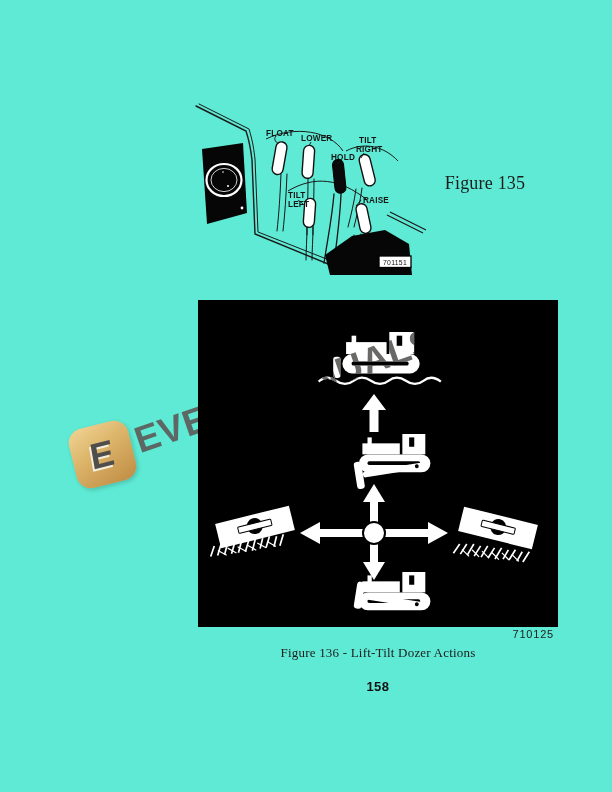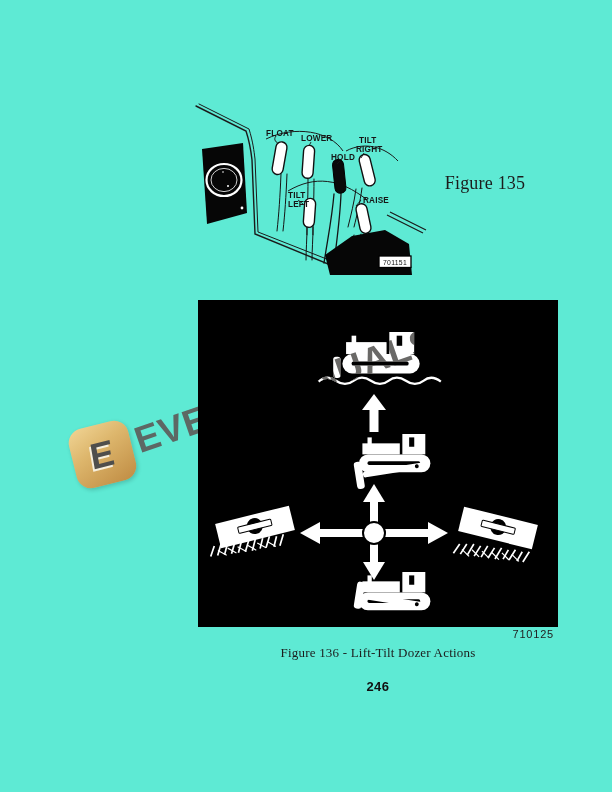--- a/index.html
+++ b/index.html
@@ -225,20 +225,20 @@
         <g transform="translate(88,38) rotate(9)">
             <use href="#dozerArm"></use>
           </g>
       </g>
     </svg>
   </div>
 
   <div class="fig136-id">710125</div>
   <div class="fig136-caption">Figure 136 - Lift-Tilt Dozer Actions</div>
 
-  <div class="page-number">246</div>
+  <div class="page-number">158</div>
 
   <div class="wm-text">EVERYMANUALS</div>
   <div class="wm-logo">
     <span>E</span>
   </div>
 
 </div>
 
 </body></html>

